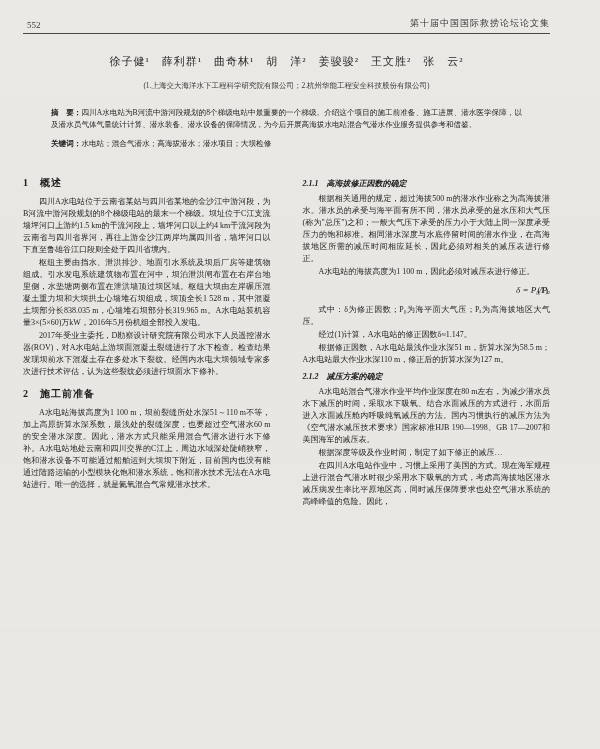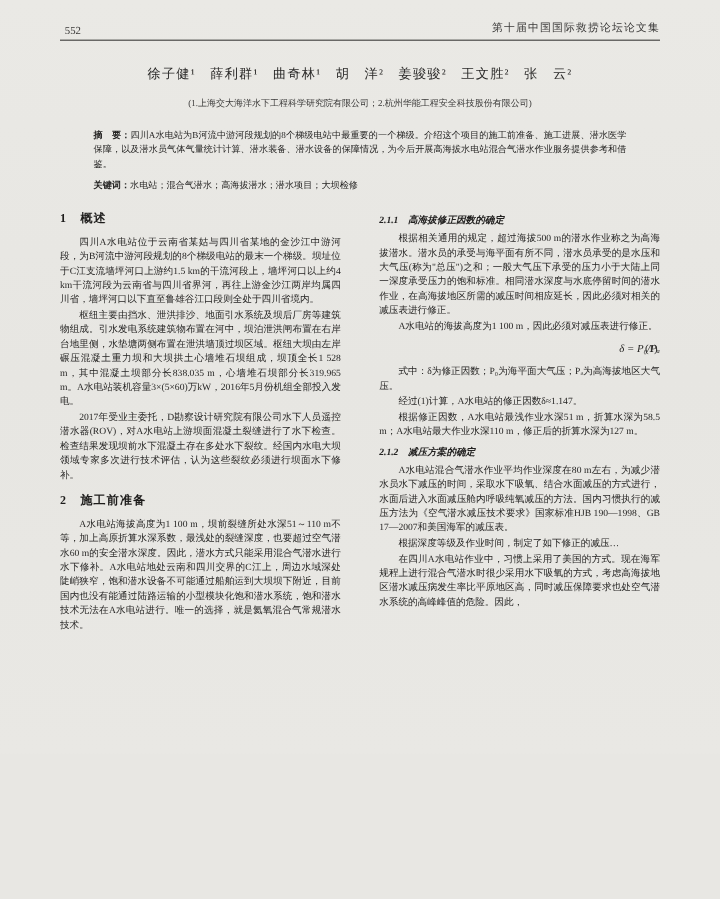--- a/index.html
+++ b/index.html
@@ -9,21 +9,21 @@
     height: 749px;
     background: #e8e7e3;
     font-family: "Liberation Serif", "DejaVu Serif", serif;
     color: #252423;
     overflow: hidden;
     position: relative;
   }
   .page {
     width: 600px;
     height: 628px;
-    padding: 20px 50px 18px 50px;
+    padding: 20px 50px 18px 23px;
     background: linear-gradient(180deg, #eae9e5 0%, #e7e6e2 50%, #e9e8e4 100%);
   }
   
   .page-header {
     display: flex;
     justify-content: space-between;
     align-items: flex-end;
     font-size: 9px;
     padding: 0 4px 3px 4px;
     color: #3a3938;
@@ -68,21 +68,21 @@
   .keywords-block {
     margin: 7px 28px 0 28px;
     font-size: 7.6px;
     line-height: 1.55;
     text-align: justify;
   }
   
   .columns {
     display: flex;
     gap: 32px;
-    margin-top: 12px;
+    margin-top: 24px;
   }
   .col {
     flex: 1 1 0;
     font-size: 8px;
     line-height: 1.5;
     text-align: justify;
     color: #262524;
   }
   .sec-h1 {
     font-size: 10px;

